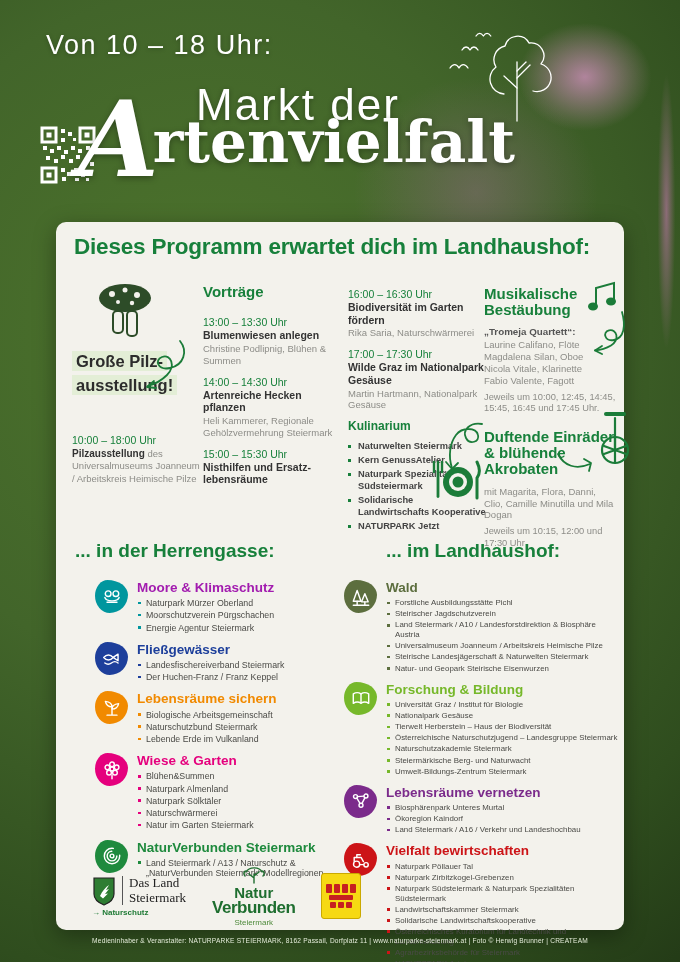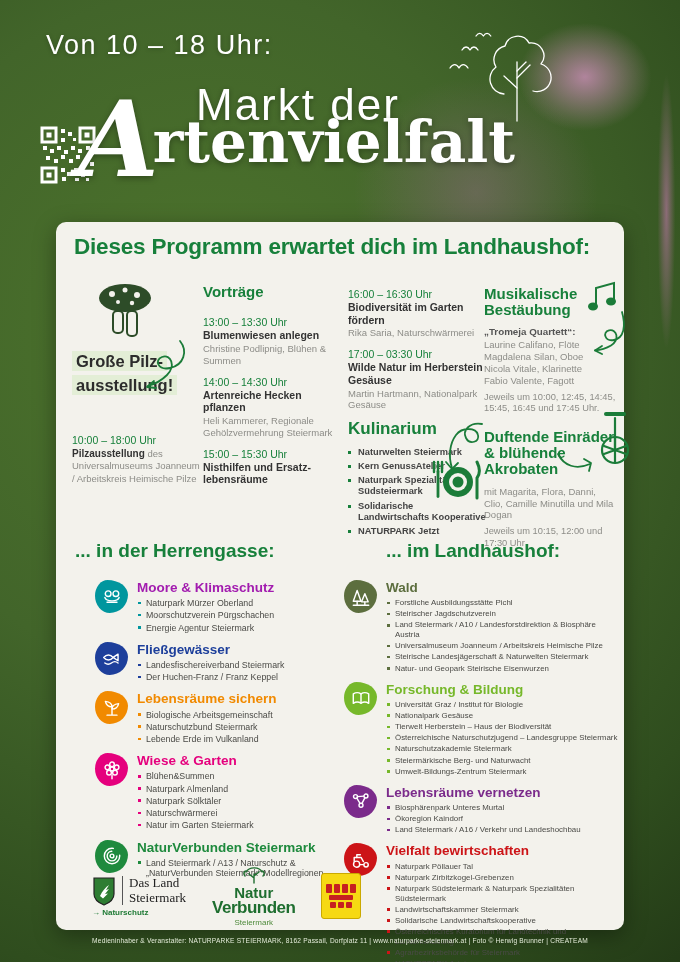--- a/index.html
+++ b/index.html
@@ -174,26 +174,26 @@
     </div>
 
     <div class="pcol" style="left:292px;top:66px;width:138px">
       <div id="nachmittag-list">
           <div class="p-entry">
             <span class="p-time">16:00 – 16:30 Uhr</span>
             <span class="p-title">Biodiversität im Garten fördern</span>
             <span class="p-speaker">Rika Saria, Naturschwärmerei</span>
           </div>
           <div class="p-entry">
-            <span class="p-time">17:00 – 03:30 Uhr</span>
-            <span class="p-title">Wilde Natur im Herberstein Gesäuse</span>
+            <span class="p-time">17:00 – 17:30 Uhr</span>
+            <span class="p-title">Wilde Graz im Nationalpark Gesäuse</span>
             <span class="p-speaker">Martin Hartmann, Nationalpark Gesäuse</span>
           </div>
         </div>
-      <h2 class="colhead" style="font-size:17px;margin-top:4px">Kulinarium</h2>
+      <h2 class="colhead" style="font-size:12px;margin-top:4px">Kulinarium</h2>
       <ul class="kul-list" id="kulinarium-list">
           <li><span class="dot"></span>Naturwelten Steiermark</li>
           <li><span class="dot"></span>Kern GenussAtelier</li>
           <li><span class="dot"></span>Naturpark Spezialitäten Südsteiermark</li>
           <li><span class="dot"></span>Solidarische Landwirtschafts Kooperative</li>
           <li><span class="dot"></span>NATURPARK Jetzt</li>
         </ul>
     </div>
     <svg class="doodle" style="left:386px;top:196px" width="44" height="62" viewBox="0 0 44 62">
       <path d="M40 6C28 4 20 12 24 20c3.6 7 14 4 12-3c-2-8-16-8-22 0C8 25 6 38 10 50" fill="none" stroke="#1b7c39" stroke-width="1.8" stroke-linecap="round"></path>

